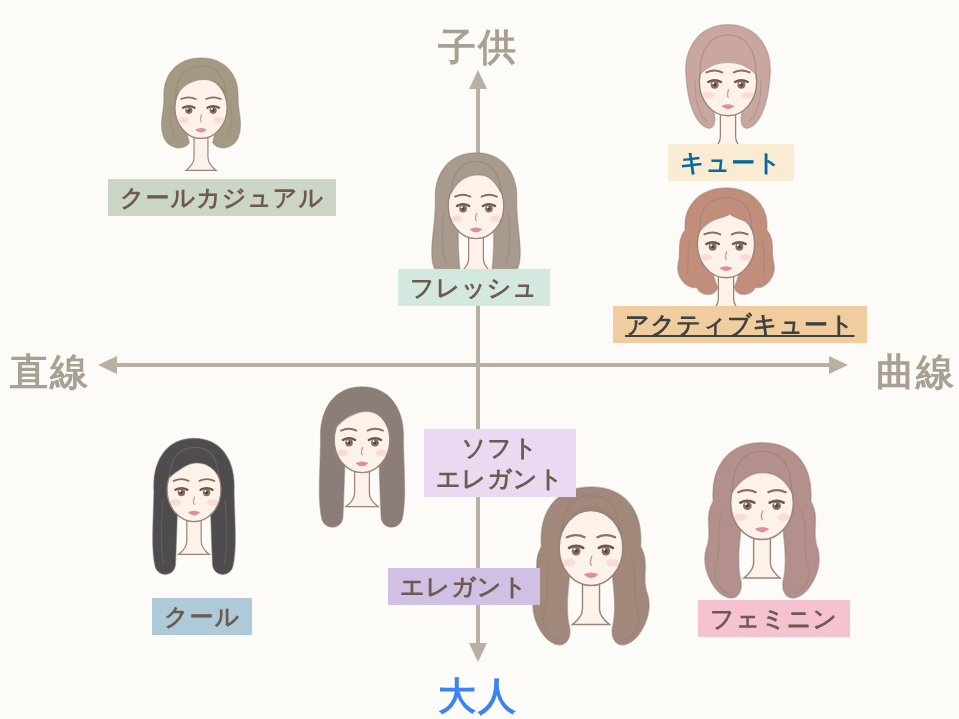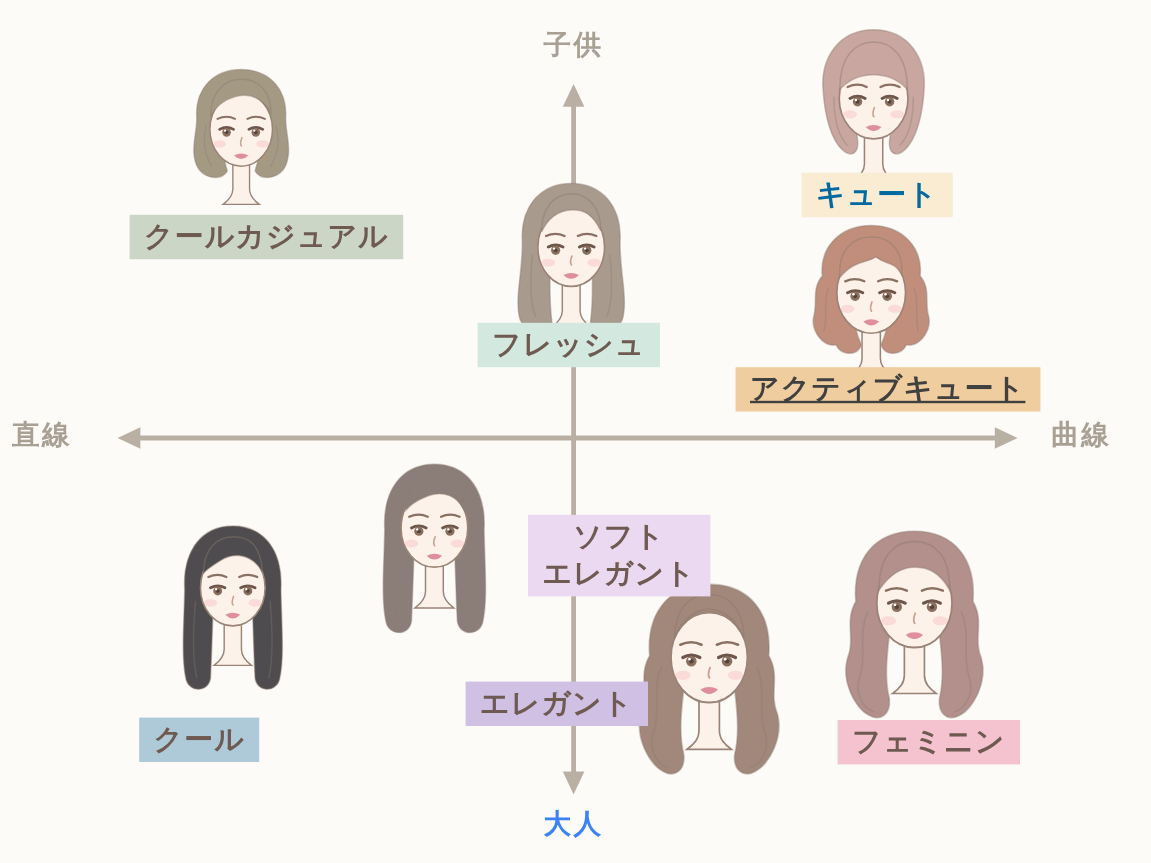--- a/index.html
+++ b/index.html
@@ -1,21 +1,21 @@
 <!DOCTYPE html>
 <html><head>
 <meta charset="utf-8">
 <style>
   html,body{margin:0;padding:0;}
   body{font-family:"Liberation Sans","DejaVu Sans",sans-serif;}
   .stage{position:relative;width:959px;height:719px;background:#fcfbf8;overflow:hidden;}
 
   .axes{position:absolute;left:0;top:0;z-index:1;}
 
-  .axis-label{position:absolute;z-index:3;font-size:23px;font-weight:600;letter-spacing:2px;}
+  .axis-label{position:absolute;z-index:3;font-size:38px;font-weight:600;letter-spacing:2px;}
   #axis-top{left:478px;top:22px;transform:translateX(-50%);}
   #axis-bottom{left:478px;top:671px;transform:translateX(-50%);}
   #axis-left{left:10px;top:347px;}
   #axis-right{left:876px;top:347px;}
 
   .portrait{position:absolute;z-index:2;}
   #p-cool-casual{left:142px;top:44px;width:118px;height:153px;}
   #p-fresh{left:414px;top:138px;width:124px;height:163px;}
   #p-cute{left:664px;top:12px;width:128px;height:168px;}
   #p-active-cute{left:662px;top:174px;width:128px;height:168px;}
@@ -23,21 +23,21 @@
   #p-cool{left:134px;top:424px;width:120px;height:158px;}
   #p-elegant{left:520px;top:470px;width:142px;height:187px;}
   #p-feminine{left:692px;top:426px;width:140px;height:184px;}
 
   .tag{position:absolute;z-index:4;font-size:24px;font-weight:600;line-height:1.3;
        padding:3px 12px;letter-spacing:1px;white-space:pre-line;}
   #tag-cool-casual{left:108px;top:179px;text-align:right;}
   #tag-cute{left:668px;top:144px;}
   #tag-fresh{left:398px;top:269px;}
   #tag-active-cute{left:613px;top:306px;}
-  #tag-soft-elegant{left:440px;top:429px;text-align:center;}
+  #tag-soft-elegant{left:424px;top:429px;text-align:center;}
   #tag-elegant{left:388px;top:568px;}
   #tag-cool{left:116px;top:598px;}
   #tag-feminine{left:698px;top:600px;}
 </style>
 </head>
 <body>
 
 <div class="stage" style="background: rgb(252, 251, 248);">
 
   <svg class="axes" width="959" height="719" viewBox="0 0 959 719" style="color: rgb(185, 176, 163);">
@@ -215,15 +215,15 @@
         <path d="M78,60 C84,74 78,86 83,100 C86,110 80,118 74,120" fill="none" stroke="#8d7b6f" stroke-opacity=".35" stroke-width="1"></path>
   </svg></div>
 
   <div class="tag" id="tag-cool-casual" style="background-color: rgb(204, 214, 198); color: rgb(110, 90, 80);">クールカジュアル</div>
   <div class="tag" id="tag-cute" style="background-color: rgb(250, 236, 211); color: #0369a1;">キュート</div>
   <div class="tag" id="tag-fresh" style="background-color: rgb(211, 232, 222); color: rgb(110, 90, 80);">フレッシュ</div>
   <div class="tag" id="tag-active-cute" style="background-color: rgb(240, 205, 158); color: #404040; text-decoration: underline;">アクティブキュート</div>
   <div class="tag" id="tag-soft-elegant" style="background-color: rgb(234, 217, 241); color: rgb(110, 90, 80);">ソフト
 エレガント</div>
   <div class="tag" id="tag-elegant" style="background-color: rgb(207, 192, 228); color: rgb(110, 90, 80);">エレガント</div>
-  <div class="tag" id="tag-cool" style="background-color: rgb(174, 201, 215); color: rgb(110, 90, 80);">クール</div>
+  <div class="tag" id="tag-cool" style="background-color: rgb(174, 201, 215); color: rgb(110, 90, 80); margin-left: 36px;">クール</div>
   <div class="tag" id="tag-feminine" style="background-color: rgb(245, 195, 207); color: rgb(110, 90, 80);">フェミニン</div>
 </div>
 
 </body></html>

